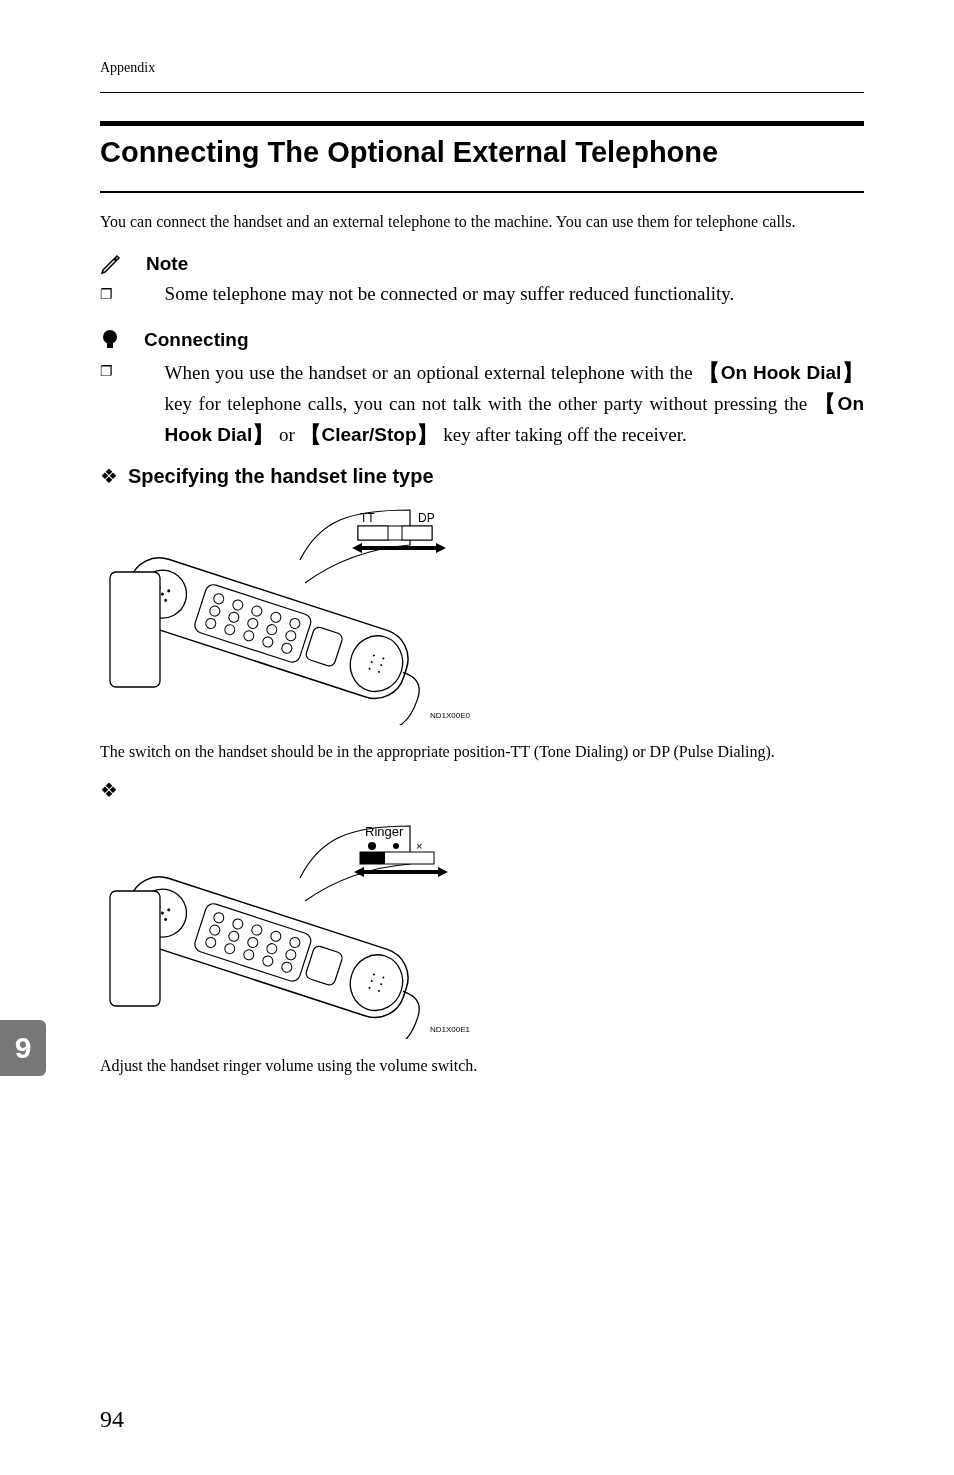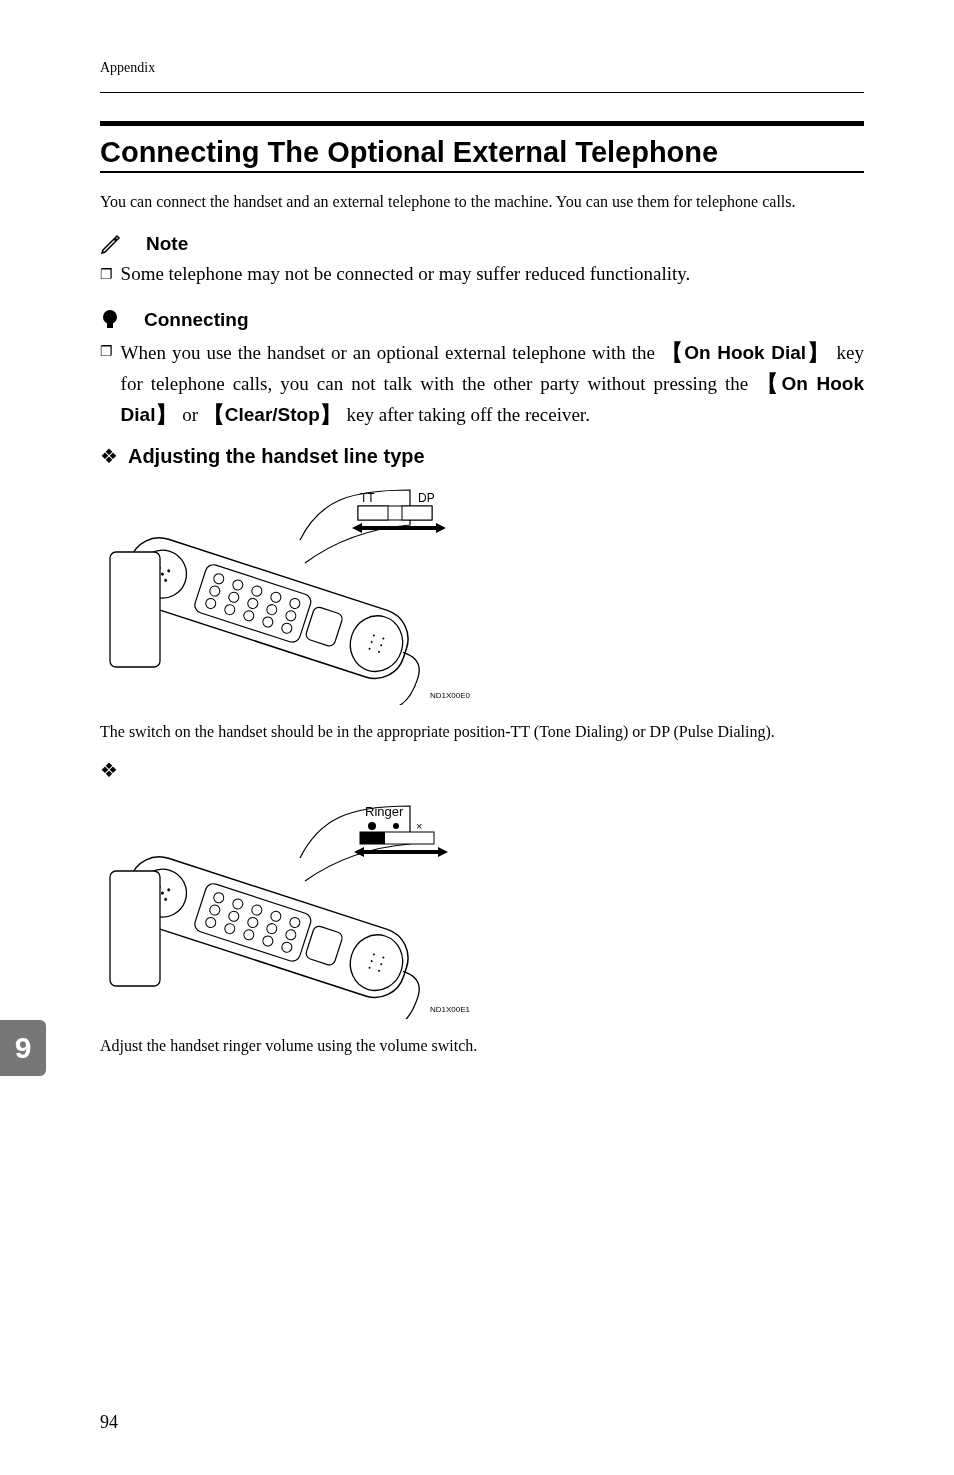--- a/index.html
+++ b/index.html
@@ -25,21 +25,21 @@
     .thick-rule {
       height: 5px;
       background: #000;
       margin-bottom: 10px;
     }
     .main-heading {
       font-family: Arial, Helvetica, sans-serif;
       font-weight: bold;
       font-size: 29px;
       border-bottom: 2px solid #000;
-      padding-bottom: 2px;
+      padding-bottom: 22px;
       margin-bottom: 18px;
     }
     .body-text {
       font-size: 16px;
       line-height: 1.4;
       margin-bottom: 10px;
     }
     .label-row {
       display: flex;
       align-items: center;
@@ -63,20 +63,21 @@
       margin-bottom: 10px;
       text-align: justify;
     }
     .bullet-marker {
       flex-shrink: 0;
       font-size: 14px;
       padding-top: 4px;
     }
     .bullet-text {
       flex: 1;
+      margin-left: 44px;
     }
     .diamond-row {
       display: flex;
       align-items: center;
       gap: 10px;
       margin-top: 14px;
       margin-bottom: 12px;
     }
     .diamond {
       font-size: 20px;
@@ -102,21 +103,21 @@
       font-size: 30px;
       display: flex;
       align-items: center;
       justify-content: center;
       border-radius: 0 6px 6px 0;
     }
     .page-number {
       position: absolute;
       bottom: 42px;
       left: 100px;
-      font-size: 18px;
+      font-size: 24px;
     }
     .inline-key {
       font-family: Arial, Helvetica, sans-serif;
       font-weight: bold;
     }
     .bracket {
       font-family: Arial, Helvetica, sans-serif;
       font-weight: bold;
       font-size: 22px;
       vertical-align: -1px;
@@ -152,21 +153,21 @@
 </div>
 <div class="bullet-item">
   <span class="bullet-marker">❐</span>
   <span class="bullet-text">
     <span>When you use the handset or an optional external telephone with the </span><span class="bracket">【</span><span class="inline-key">On Hook Dial</span><span class="bracket">】</span><span> key for telephone calls, you can not talk with the other party without pressing the </span><span class="bracket">【</span><span class="inline-key">On Hook Dial</span><span class="bracket">】</span><span> or </span><span class="bracket">【</span><span class="inline-key">Clear/Stop</span><span class="bracket">】</span><span> key after taking off the receiver.</span>
   </span>
 </div>
 
 <div class="diamond-row">
   <span class="diamond">❖</span>
-  <span class="diamond-text">Adjusting the handset line type</span>
+  <span class="diamond-text">Specifying the handset line type</span>
 </div>
 
 <div class="illustration">
   <svg width="390" height="225" viewBox="0 0 390 225">
 
     <g transform="translate(40,50) rotate(18)">
       <rect x="0" y="0" width="290" height="70" rx="30" fill="#fff" stroke="#000" stroke-width="1.5"></rect>
       <ellipse cx="35" cy="35" rx="24" ry="24" fill="#fff" stroke="#000" stroke-width="1.3"></ellipse>
       <circle cx="30" cy="30" r="1.5" fill="#000"></circle>
         <circle cx="40" cy="30" r="1.5" fill="#000"></circle>

